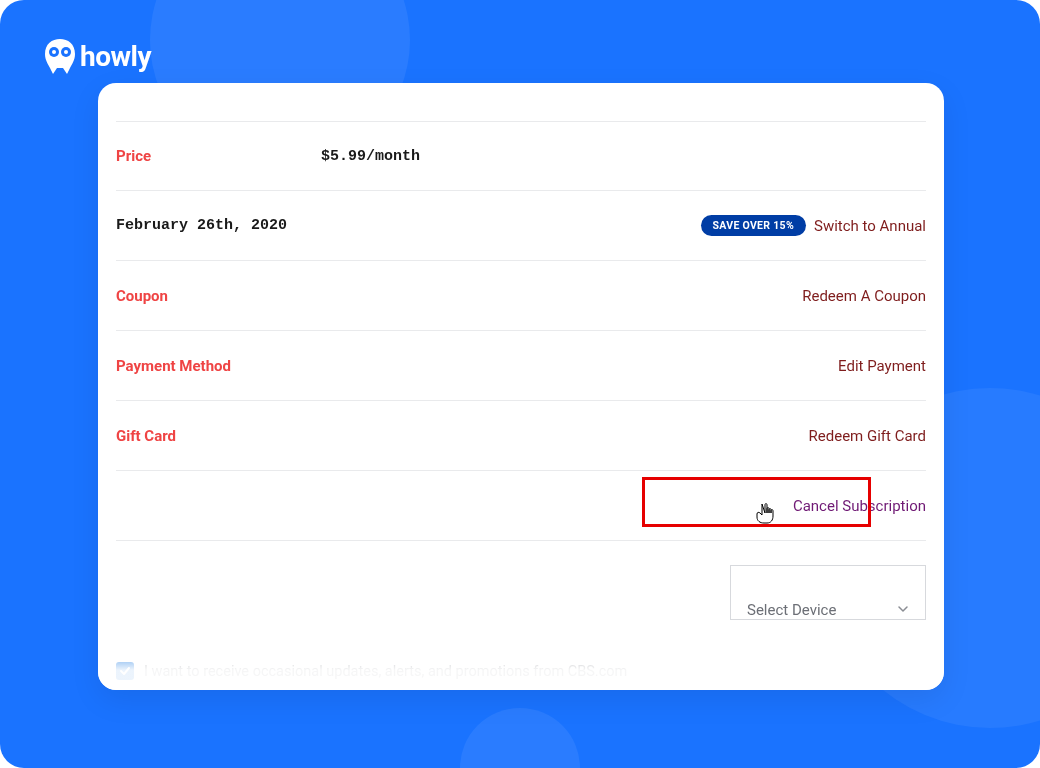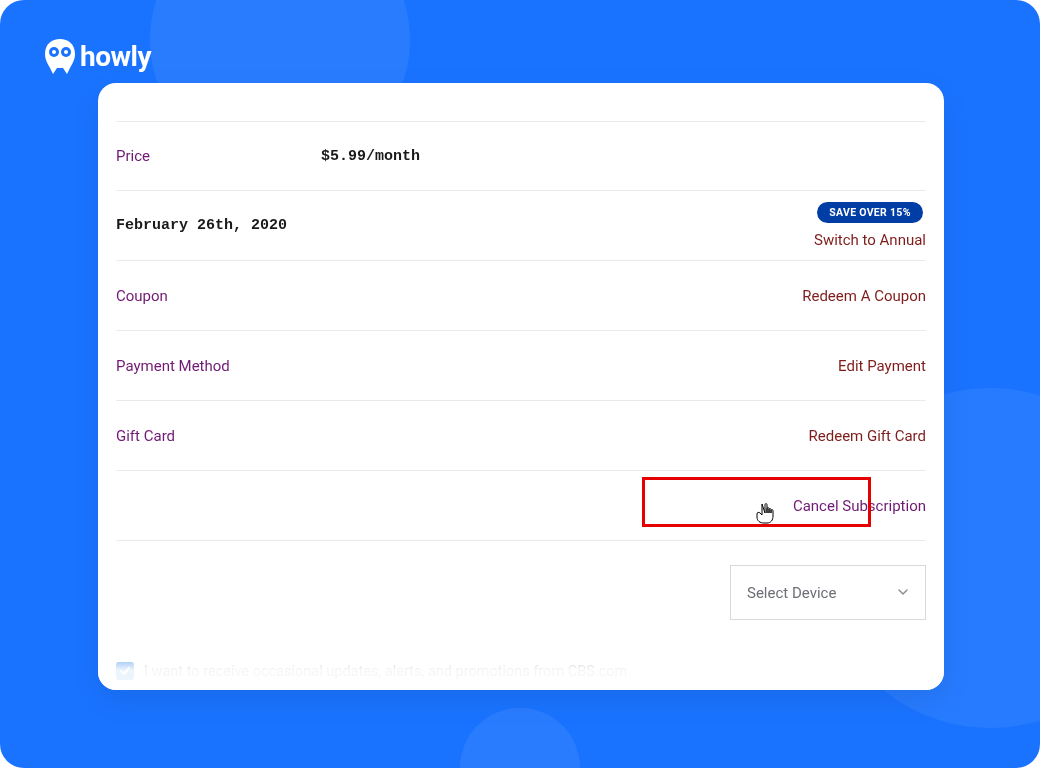--- a/index.html
+++ b/index.html
@@ -86,37 +86,37 @@
       align-items: center;
       min-height: 70px;
       border-bottom: 1px solid #e9eaec;
       padding: 0 0;
     }
     .row.first {
       border-top: 1px solid #e9eaec;
       margin-top: 38px;
     }
     .row-label {
-      color: #701a75;
+      color: #ef4444;
       font-size: 15px;
       flex: 0 0 205px;
+      font-weight: bold;
     }
     .row-value {
       color: #1a1a1a;
       font-size: 15px;
       font-weight: 700;
       flex: 1;
       font-family: Liberation Mono, monospace;
     }
     .row-action {
       margin-left: auto;
       display: flex;
       align-items: center;
       gap: 8px;
-      flex-direction: column;
     }
     .link {
       color: #7f1d1d;
       font-size: 15px;
       cursor: pointer;
     }
     .link.teal {
       color: #701a75;
     }
     .badge {
@@ -142,21 +142,21 @@
     .select-wrap {
       display: flex;
       justify-content: flex-end;
       padding: 24px 0 0 0;
     }
     .select-box {
       width: 196px;
       height: 55px;
       border: 1px solid #d7d9dd;
       display: flex;
-      align-items: center;
+      align-items: flex-end;
       justify-content: space-between;
       padding: 0 16px;
       color: #6c6f76;
       font-size: 15px;
       cursor: pointer;
     }
     .chevron {
       width: 12px;
       height: 12px;
     }

